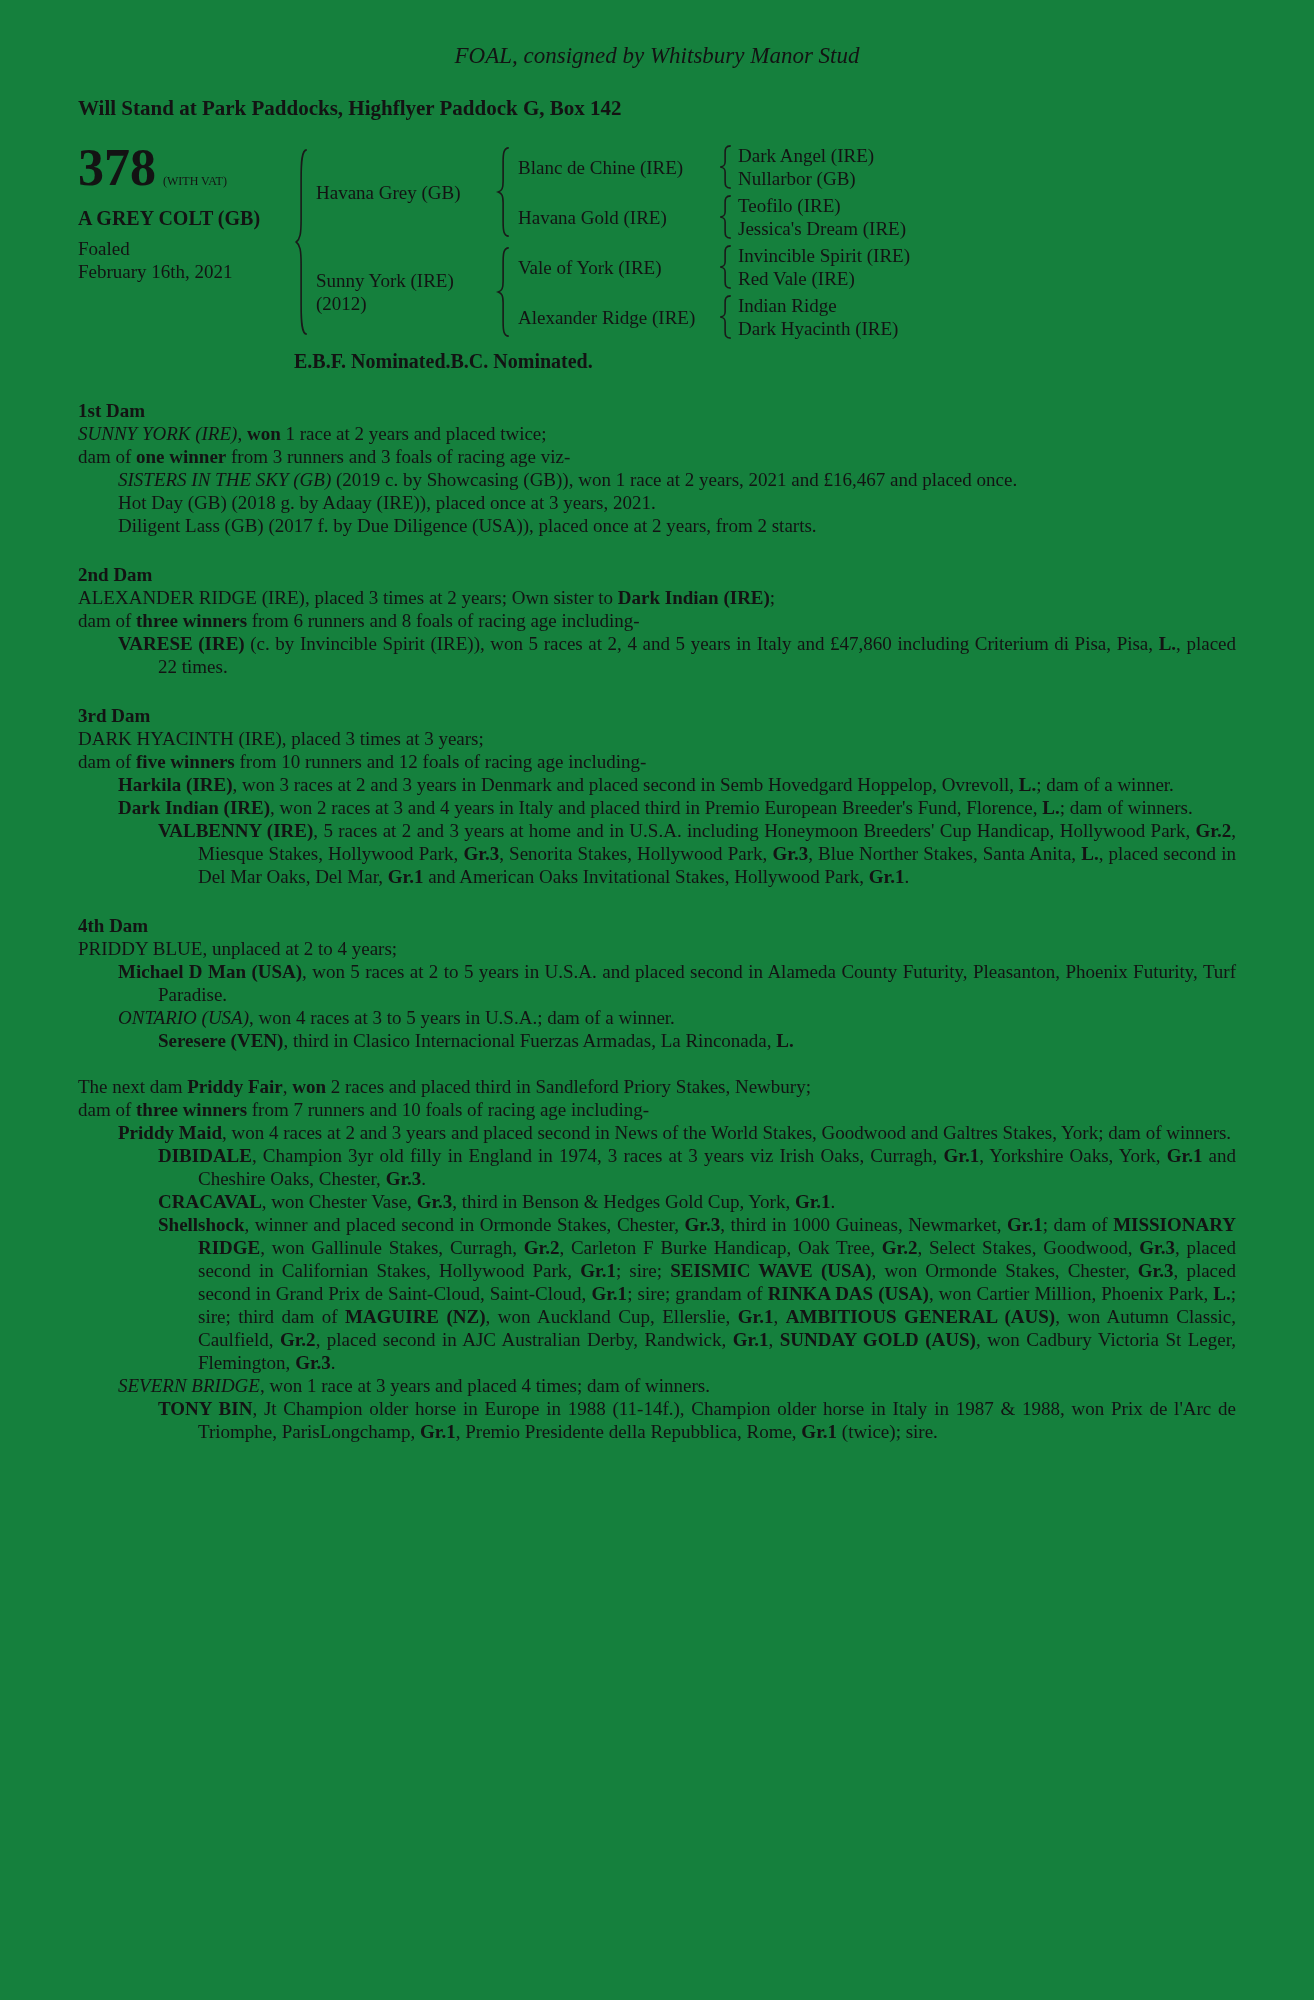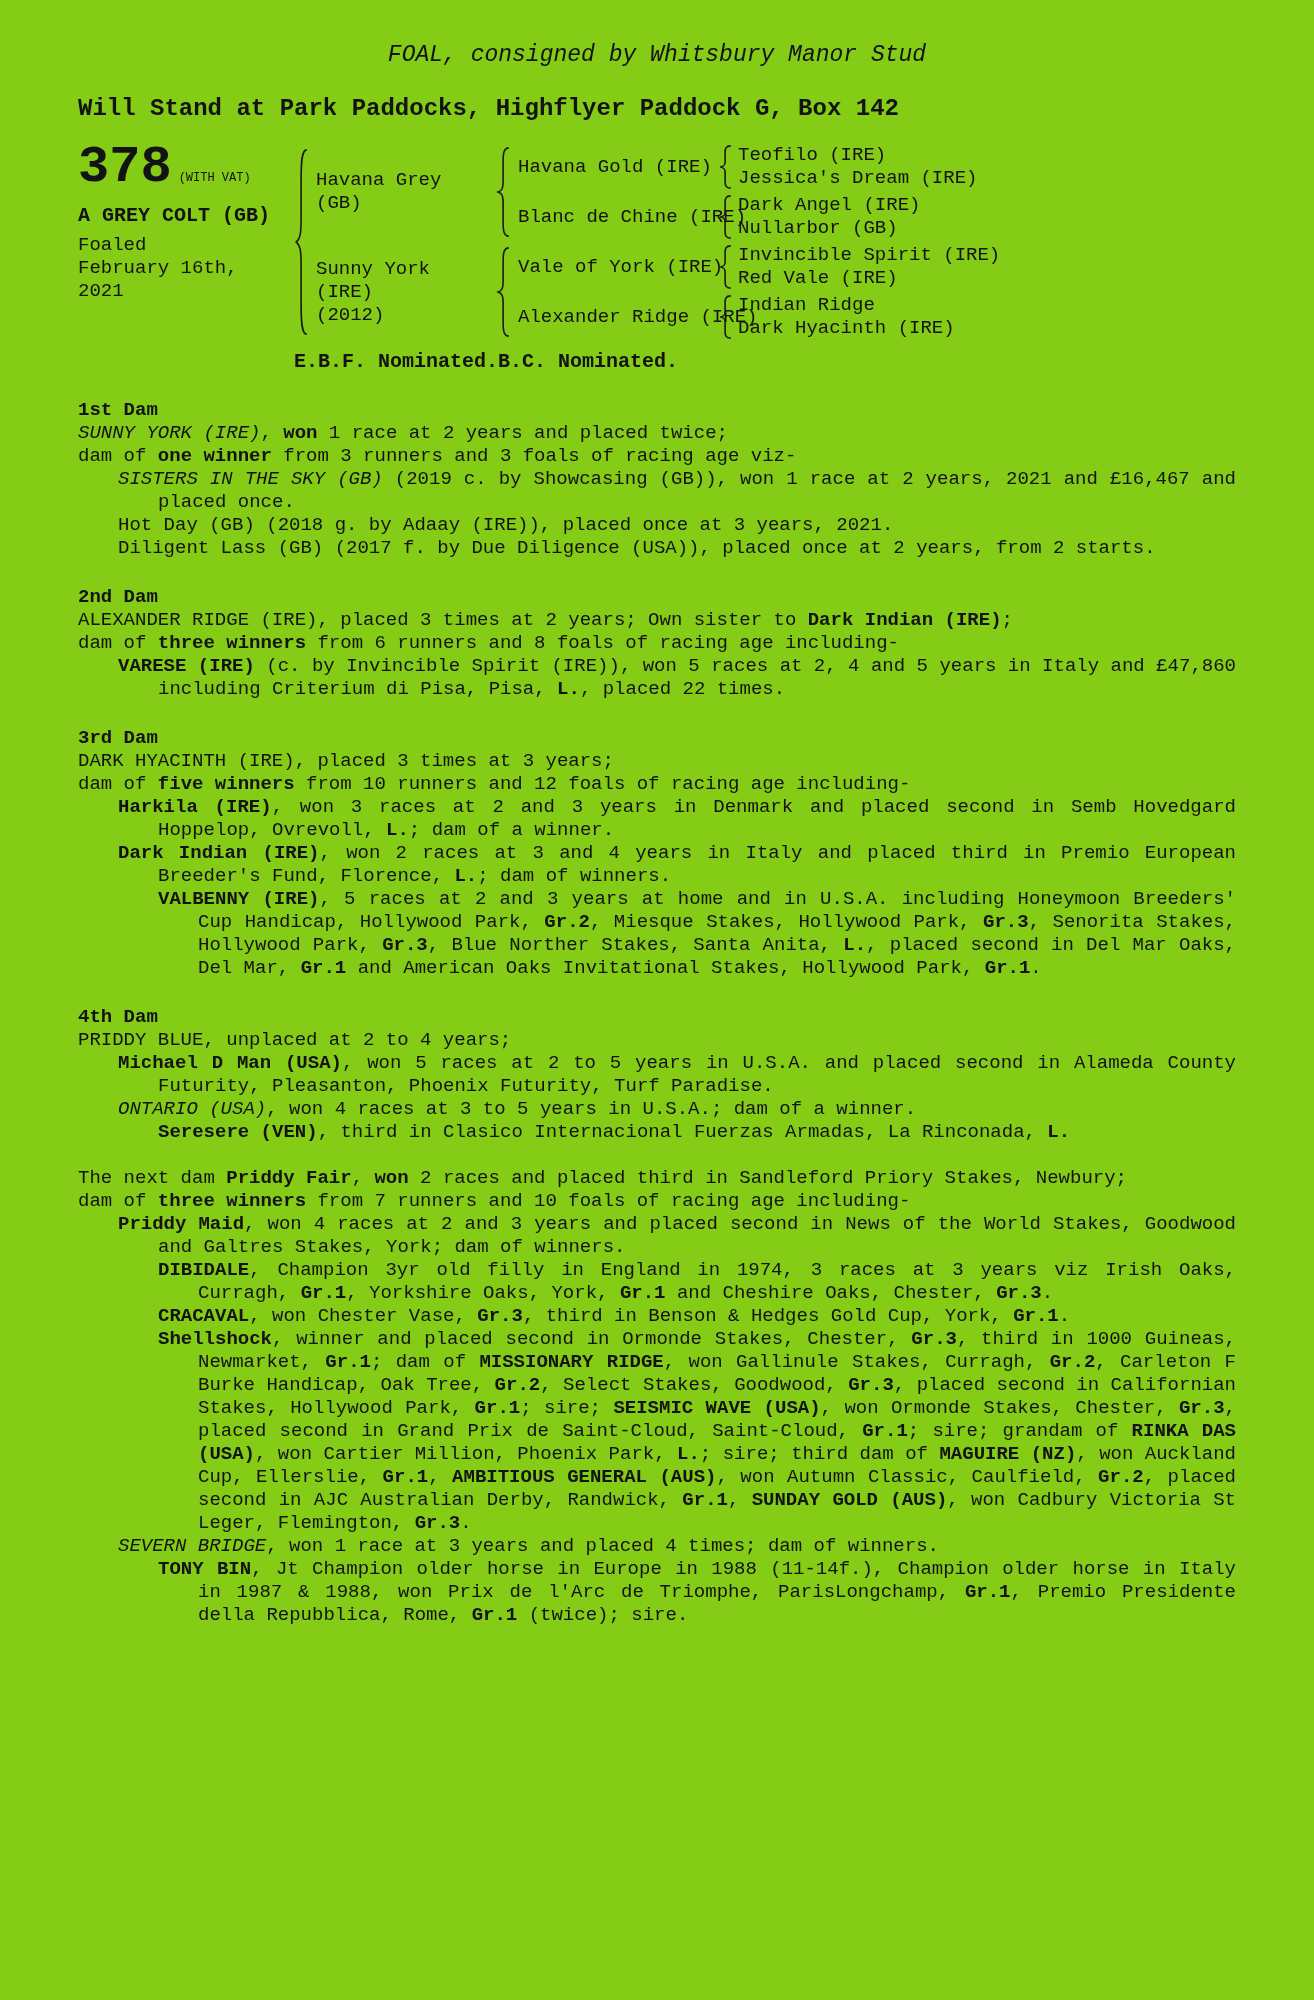--- a/index.html
+++ b/index.html
@@ -1,24 +1,24 @@
 <!DOCTYPE html>
 <html><head>
 <meta charset="utf-8">
 <style>
   html, body { margin: 0; padding: 0; background: #ffffff; }
   .page {
     width: 1314px; height: 2000px; box-sizing: border-box;
-    background: #84cc16; color: #131313;
+    background: #15803d; color: #131313;
     padding: 44px 78px 0 78px;
-    font-family: Liberation Mono, monospace;
+    font-family: Liberation Serif, serif;
     font-size: 19px; line-height: 23px;
   }
   .title { text-align: center; font-style: italic; font-size: 23px; margin-bottom: 30px; }
-  .stand { font-weight: bold; font-size: 24px; margin-bottom: 26px; }
+  .stand { font-weight: bold; font-size: 21px; margin-bottom: 26px; }
 
   
   .ped { display: flex; align-items: flex-start; }
   .ped-left { width: 216px; flex: 0 0 216px; }
   .lot-row { white-space: nowrap; }
   .lot-num { font-size: 52px; font-weight: bold; line-height: 44px; }
   .lot-vat { font-size: 12px; margin-left: 7px; }
   .colt-block { margin-top: 14px; }
   .colt-name { font-weight: bold; font-size: 20px; margin-bottom: 7px; }
   .tree { display: flex; align-items: center; }
@@ -78,41 +78,41 @@
 
         <div class="gen1-unit">
           <div class="gen1-name">Havana Grey (GB)</div>
           <div class="brace h2">
             <svg viewBox="0 0 20 100" preserveAspectRatio="none">
                 <path d="M17 2 C10 2 9.5 9 9.5 17 L9.5 38 C9.5 46 8 48.5 3 50 C8 51.5 9.5 54 9.5 62 L9.5 83 C9.5 91 10 98 17 98" fill="none" stroke="#1a1a1a" stroke-width="1.6" vector-effect="non-scaling-stroke"></path>
               </svg>
           </div>
           <div class="gen2-col">
             <div class="gen2-unit">
+              <div class="gen2-name">Blanc de Chine (IRE)</div>
+              <div class="brace h3">
+                <svg viewBox="0 0 20 100" preserveAspectRatio="none">
+                    <path d="M17 2 C10 2 9.5 9 9.5 17 L9.5 38 C9.5 46 8 48.5 3 50 C8 51.5 9.5 54 9.5 62 L9.5 83 C9.5 91 10 98 17 98" fill="none" stroke="#1a1a1a" stroke-width="1.6" vector-effect="non-scaling-stroke"></path>
+                  </svg>
+              </div>
+              <div class="gen3-pair">
+                <div class="gen3-name">Dark Angel (IRE)</div>
+                <div class="gen3-name">Nullarbor (GB)</div>
+              </div>
+            </div>
+            <div class="gen2-unit">
               <div class="gen2-name">Havana Gold (IRE)</div>
               <div class="brace h3">
                 <svg viewBox="0 0 20 100" preserveAspectRatio="none">
                     <path d="M17 2 C10 2 9.5 9 9.5 17 L9.5 38 C9.5 46 8 48.5 3 50 C8 51.5 9.5 54 9.5 62 L9.5 83 C9.5 91 10 98 17 98" fill="none" stroke="#1a1a1a" stroke-width="1.6" vector-effect="non-scaling-stroke"></path>
                   </svg>
               </div>
               <div class="gen3-pair">
                 <div class="gen3-name">Teofilo (IRE)</div>
                 <div class="gen3-name">Jessica's Dream (IRE)</div>
-              </div>
-            </div>
-            <div class="gen2-unit">
-              <div class="gen2-name">Blanc de Chine (IRE)</div>
-              <div class="brace h3">
-                <svg viewBox="0 0 20 100" preserveAspectRatio="none">
-                    <path d="M17 2 C10 2 9.5 9 9.5 17 L9.5 38 C9.5 46 8 48.5 3 50 C8 51.5 9.5 54 9.5 62 L9.5 83 C9.5 91 10 98 17 98" fill="none" stroke="#1a1a1a" stroke-width="1.6" vector-effect="non-scaling-stroke"></path>
-                  </svg>
-              </div>
-              <div class="gen3-pair">
-                <div class="gen3-name">Dark Angel (IRE)</div>
-                <div class="gen3-name">Nullarbor (GB)</div>
               </div>
             </div>
           </div>
         </div>
 
         <div class="gen1-unit">
           <div class="gen1-name">
             <div>Sunny York (IRE)</div>
             <div>(2012)</div>
           </div>

